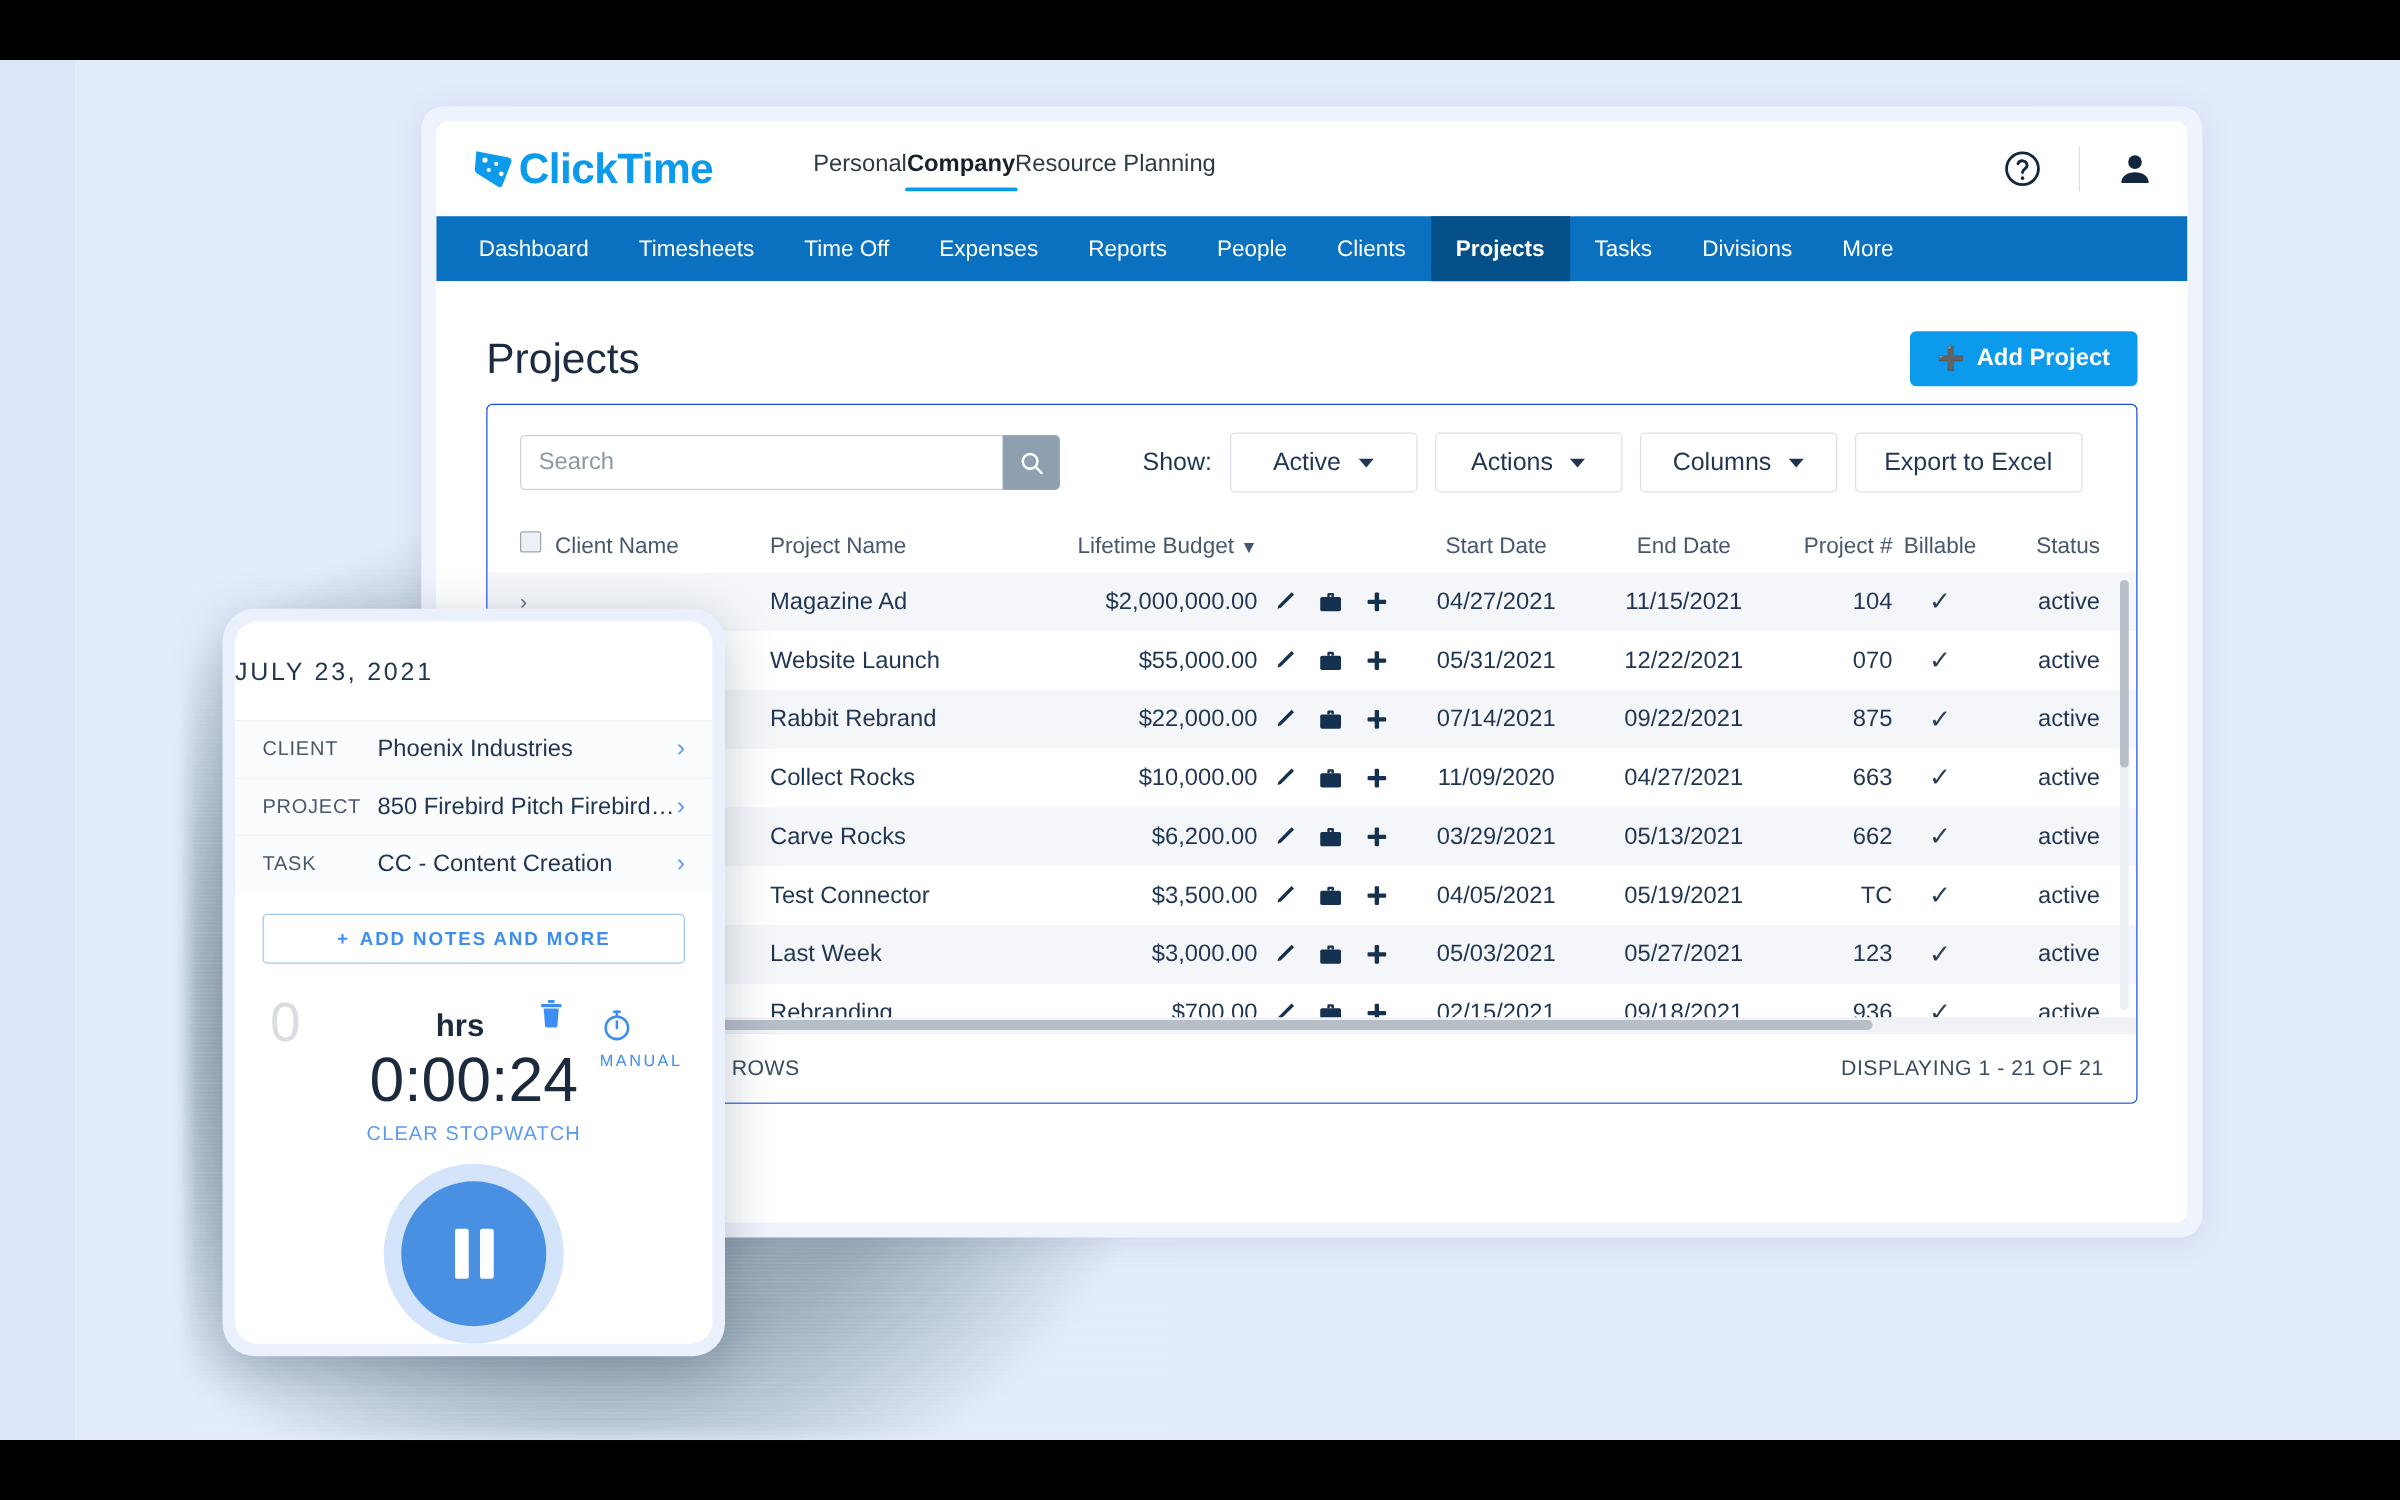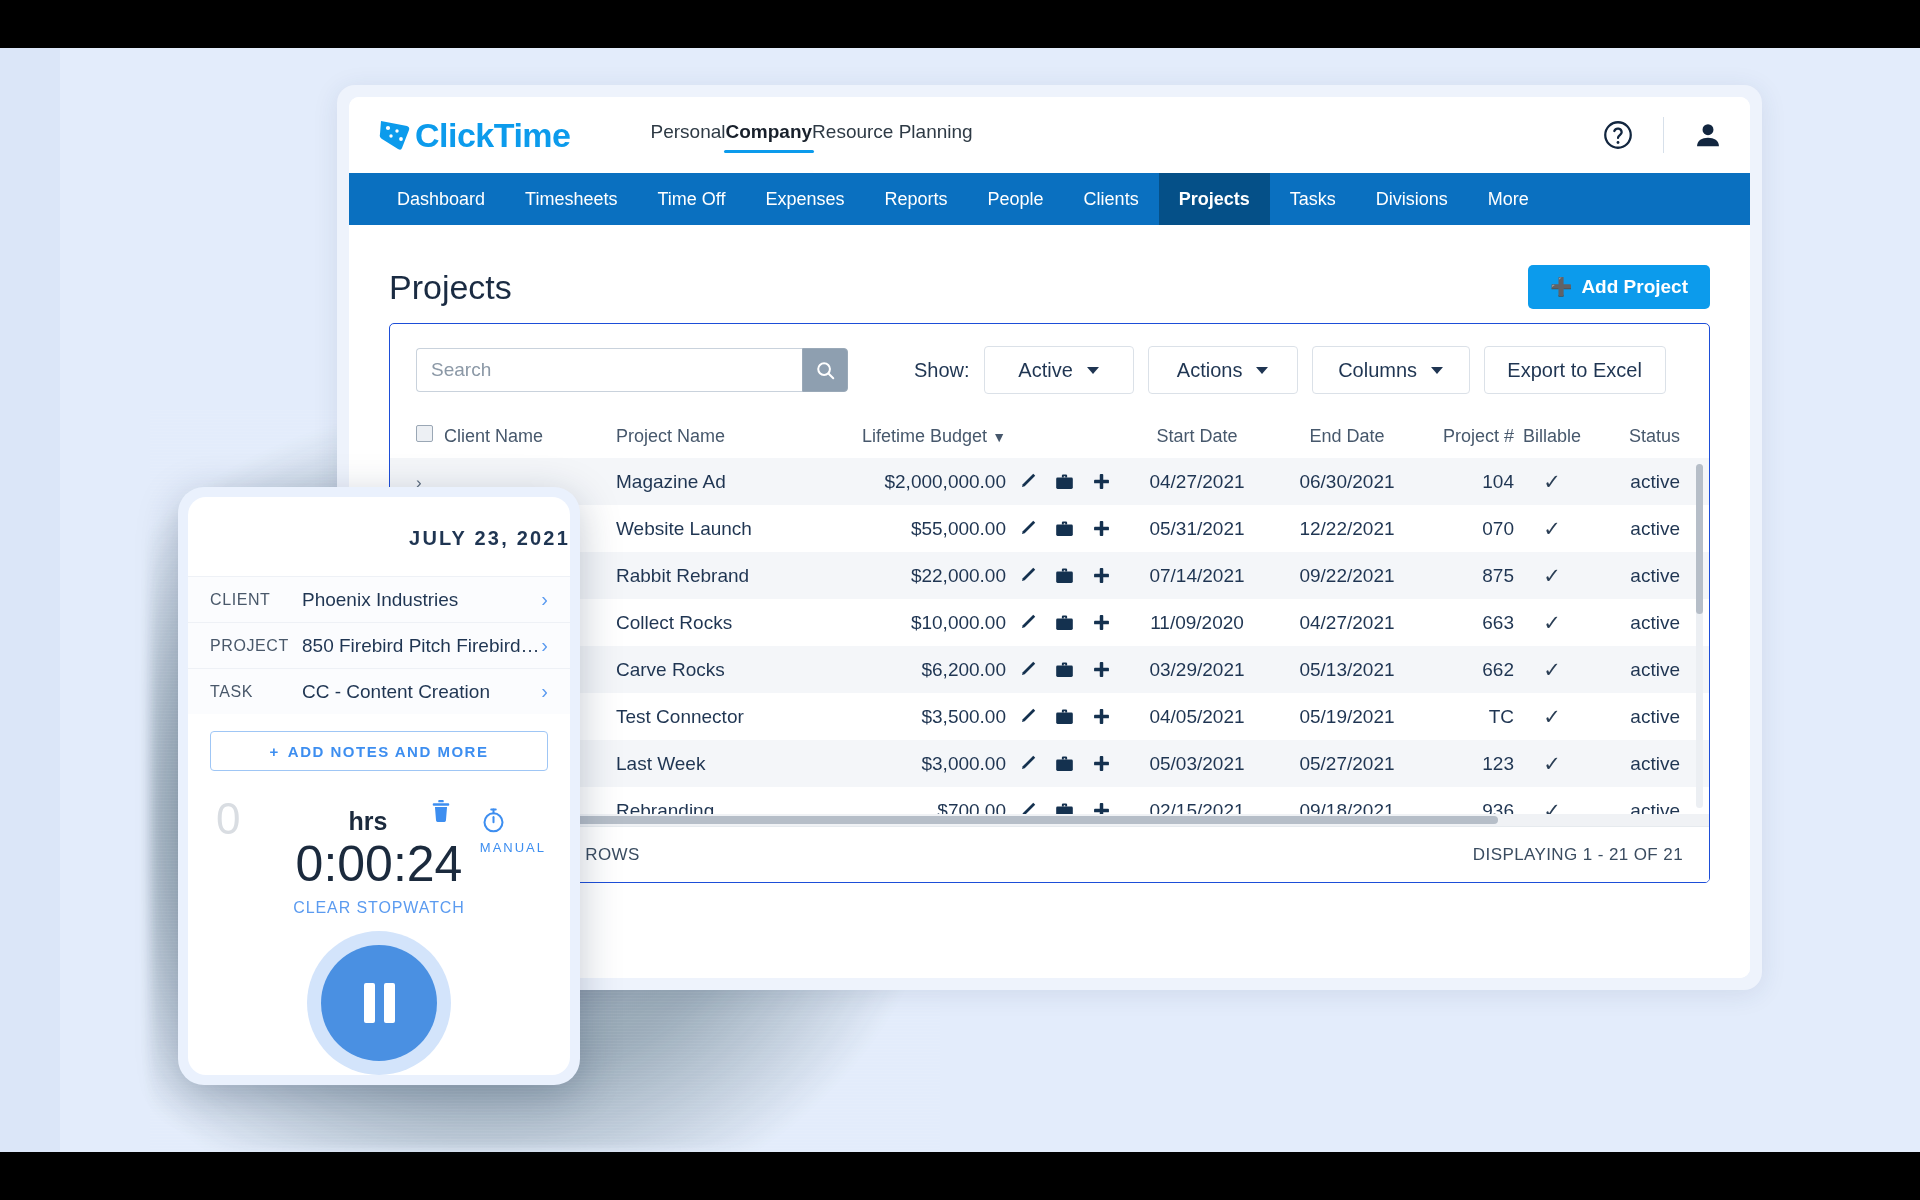--- a/index.html
+++ b/index.html
@@ -90,21 +90,21 @@
   }
   .topbar-right { margin-left:auto; display:flex; align-items:center; gap:0; }
   .help-icon { width: 34px; height:34px; color:#12263f; }
   .vdiv { width:1px; height:36px; background:#d7e0ea; margin: 0 28px; }
   .avatar-icon { width: 32px; height: 32px; color:#12263f; }
 
   
   .mainnav {
     display:flex; align-items:stretch; height:52px;
     background:#0a70c0;
-    padding-left: 28px;
+    padding-left: 14px;
   }
   .navitem {
     display:flex; align-items:center; padding: 0 20px;
     color:#fff; font-size:18px; cursor:pointer; white-space:nowrap;
   }
   .navitem.active { background:#055088; font-weight:700; }
 
   
   .page-body { padding: 26px 40px 0 40px; background:#fff; height: calc(100% - 128px); }
   .page-head { display:flex; align-items:center; height: 72px; }
@@ -232,21 +232,21 @@
     background: #eaf1fd;
     border-radius: 26px;
     box-shadow: 0 10px 40px rgba(20,40,70,.25);
     padding: 10px;
   }
   .phone-inner {
     width:100%; height:100%; background:#fff; border-radius:18px;
     overflow:hidden; display:flex; flex-direction:column;
   }
   .phone-date {
-    text-align:right; font-size:20px; font-weight:700;
+    text-align:left; font-size:20px; font-weight:400;
     color:#1f3552; letter-spacing:2.2px; padding: 30px 0 26px 0;
   }
   .prow {
     display:flex; align-items:center; padding: 0 22px;
     height: 48px; border-top:1px solid #eef1f6;
     background:#fbfcfe;
   }
   .prow-label {
     font-size:16px; color:#49586a; letter-spacing:.6px; width: 92px; flex:none;
   }
@@ -442,21 +442,21 @@
                   <svg class="icn" viewBox="0 0 24 24" fill="currentColor">
                     <rect x="2.5" y="7.5" width="19" height="13" rx="1.6"></rect>
                     <path d="M9 7.5V5.2a1.3 1.3 0 011.3-1.3h3.4A1.3 1.3 0 0115 5.2v2.3h-2.2V6H11.2v1.5z"></path>
                   </svg>
                   <svg class="icn" viewBox="0 0 24 24" fill="currentColor">
                     <rect x="10" y="3.5" width="4" height="17" rx="1"></rect>
                     <rect x="3.5" y="10" width="17" height="4" rx="1"></rect>
                   </svg>
                 </div>
                 <div class="c-start">04/27/2021</div>
-                <div class="c-end">06/30/2021</div>
+                <div class="c-end">11/15/2021</div>
                 <div class="c-num">104</div>
                 <div class="c-bill"><span class="check-mark">✓</span></div>
                 <div class="c-status">active</div>
               </div>
               <div class="trow">
                 <div class="c-chk"><span class="caret-right">›</span></div>
                 <div class="c-client"></div>
                 <div class="c-proj">Website Launch</div>
                 <div class="c-budget">$55,000.00</div>
                 <div class="c-icons">

